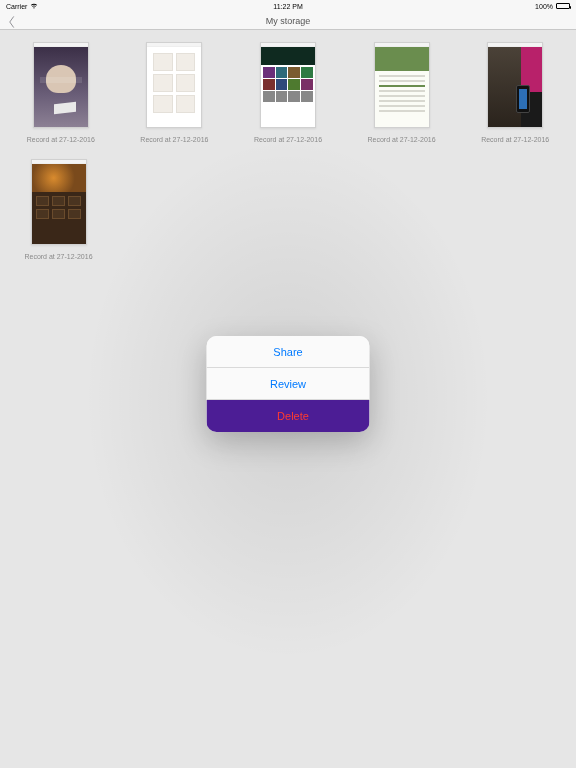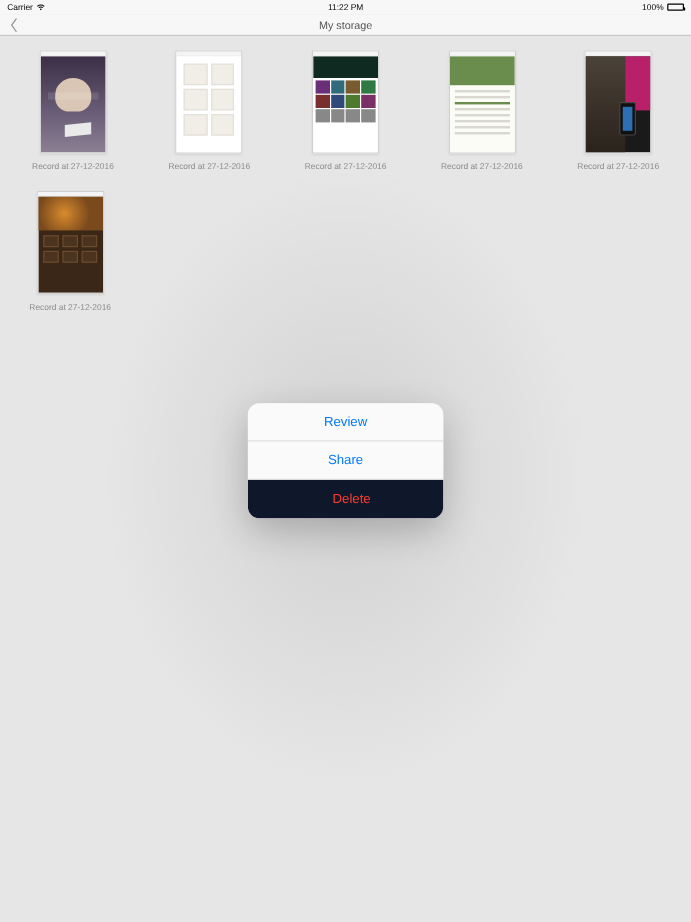--- a/index.html
+++ b/index.html
@@ -118,21 +118,21 @@
       box-shadow: 0 10px 30px rgba(0,0,0,0.22);
     }
     .sheet-item {
       height: 32px;
       display: flex; align-items: center; justify-content: center;
       font-size: 11px;
       color: #007aff;
       background: #fafafa;
       border-bottom: 0.5px solid #d9d9d9;
     }
-    .sheet-item:last-child { border-bottom: none; background:#0f172a;padding-left:10px; }
+    .sheet-item:last-child { border-bottom: none; background:#4c1d95;padding-left:10px; }
     .sheet-item.destructive { color: #ff3b30; }
     .dimmer {
       position:absolute; inset:30px 0 0 0; 
       background: radial-gradient(ellipse at center 50%, rgba(0,0,0,0.09), rgba(0,0,0,0) 50%);
       pointer-events:none;
     }
   </style>
 </head>
 <body>
 
@@ -258,16 +258,16 @@
           </div>
       </div>
     </div>
     <div class="caption">Record at 27-12-2016</div>
   </div>
 </div>
 
 <div class="dimmer"></div>
 
 <div class="sheet">
+  <div class="sheet-item">Share</div>
   <div class="sheet-item">Review</div>
-  <div class="sheet-item">Share</div>
   <div class="sheet-item destructive">Delete</div>
 </div>
 
 </body></html>

